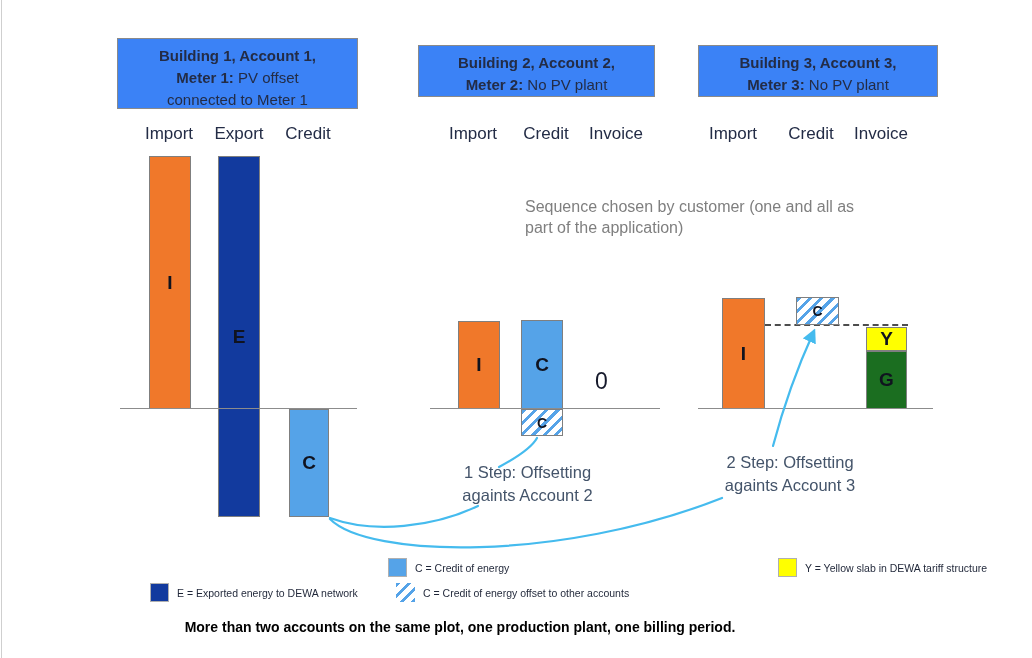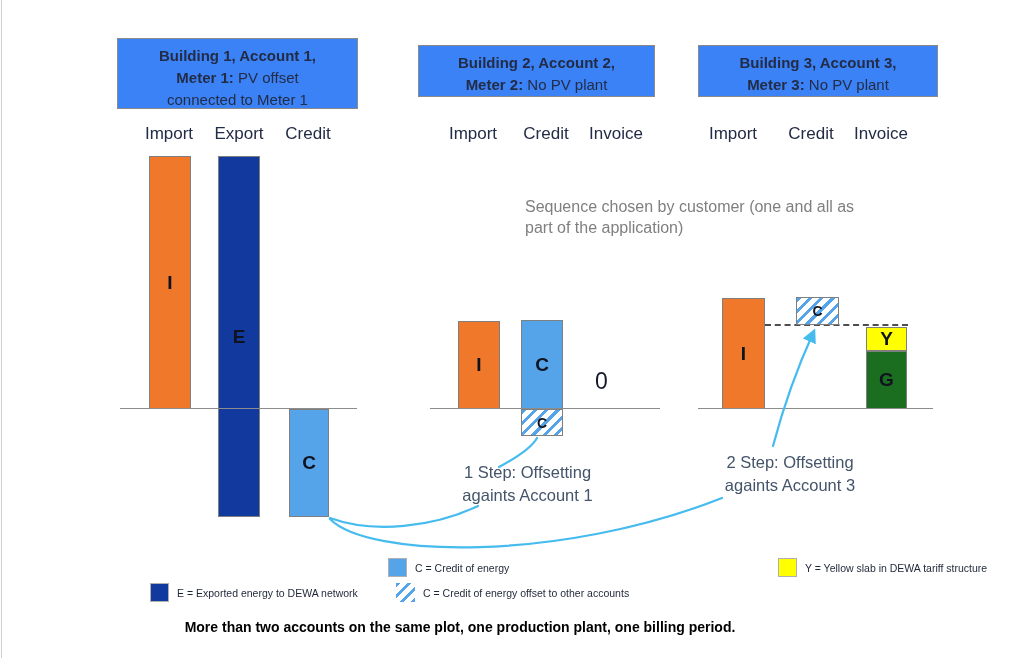--- a/index.html
+++ b/index.html
@@ -106,21 +106,21 @@
   <div class="bar bg-yellow" style="left:866px;top:327px;width:41px;height:24px">
       <span class="bar-label">Y</span>
     </div>
   <div class="bar bg-green" style="left:866px;top:351px;width:41px;height:58px">
       <span class="bar-label">G</span>
     </div>
   <div class="baseline" style="left:698px;top:408px;width:235px"></div>
 
   <div class="step" style="left:440px;top:461px;width:175px">
     <div>1 Step: Offsetting</div>
-    <div>againts Account 1</div>
+    <div>againts Account 2</div>
   </div>
   <div class="step" style="left:705px;top:451px;width:170px">
     <div>2 Step: Offsetting</div>
     <div>againts Account 3</div>
   </div>
 
   <svg class="connectors" width="1032" height="658" viewBox="0 0 1032 658">
     <defs>
       <marker id="arrowhead" viewBox="0 0 10 10" refX="8" refY="5" markerWidth="6.5" markerHeight="6.5" orient="auto">
         <path d="M 0 0 L 10 5 L 0 10 z" fill="#45BBEE"></path>

